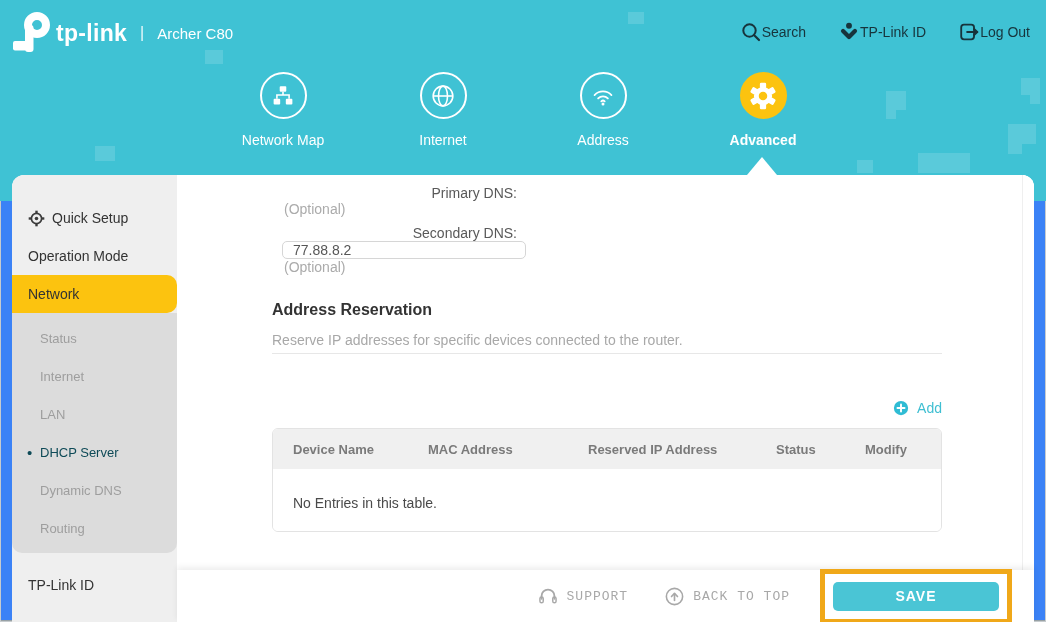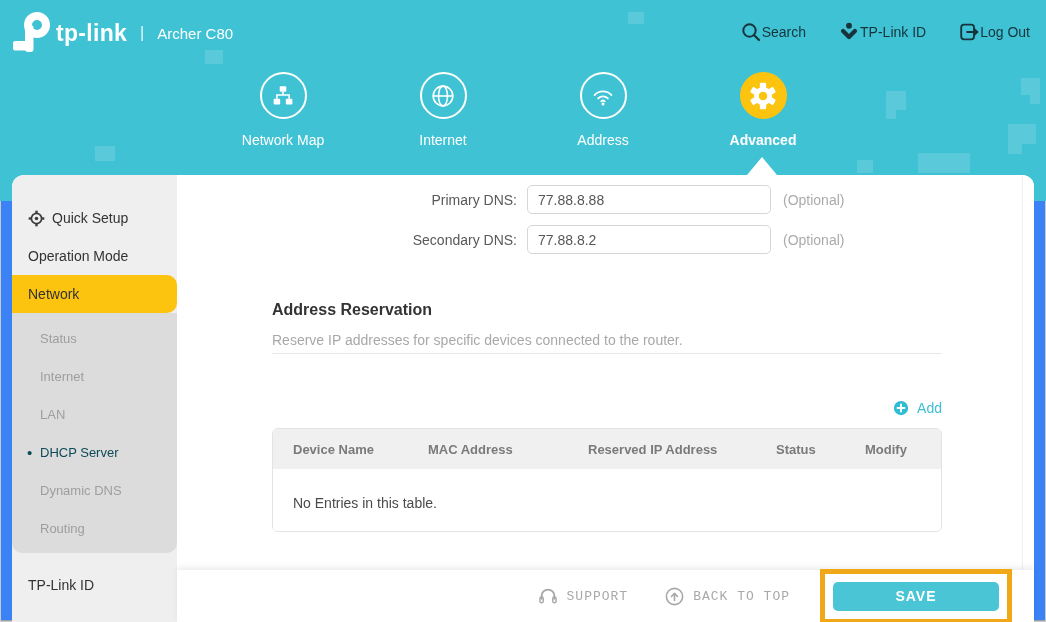--- a/index.html
+++ b/index.html
@@ -54,21 +54,21 @@
   .side-bottom { margin-top:13px; height:38px; display:flex; align-items:center;
                  padding-left:16px; font-size:14px; color:#333; cursor:pointer; }
 
   
   .content { position:absolute; left:165px; top:0; right:0; bottom:0; background:#fff;
              border-radius:0 12px 0 0; }
   .scroll-track { position:absolute; right:0; top:0; width:12px; bottom:0; background:#fff;
                   border-left:1px solid #efefef; border-radius:0 12px 0 0; z-index:2; }
   .content-inner { padding:10px 92px 0 95px; }
 
-  .form-row { display:flex; align-items:center; height:29px; margin-bottom:11px; }
+  .form-row { display:flex; align-items:flex-start; height:29px; margin-bottom:11px;flex-direction:column; }
   .form-label { width:245px; text-align:right; font-size:14px; color:#595959; }
   .form-input { margin-left:10px; width:244px; height:29px; border:1px solid #d6d6d6;
                 border-radius:5px; padding:0 10px; font-size:14px; color:#565656;
                 font-family:"Liberation Sans", sans-serif; outline:none; }
   .form-suffix { margin-left:12px; font-size:14px; color:#ababab; }
 
   .section-title { margin-top:47px; font-size:16px; font-weight:bold; color:#333; }
   .section-desc { margin-top:13px; font-size:14px; color:#a8a8a8; }
   .divider-line { margin-top:5px; border:none; border-top:1px solid #e7e7e7; }
 
@@ -251,21 +251,20 @@
       <div class="side-bottom">
         <span>TP-Link ID</span>
       </div>
     </div>
 
     <div class="content">
       <div class="content-inner">
 
         <div class="form-row">
           <label class="form-label">Primary DNS:</label>
-          <input class="form-input" type="text" value="77.88.8.88" style="">
           <span class="form-suffix">(Optional)</span>
         </div>
 
         <div class="form-row">
           <label class="form-label">Secondary DNS:</label>
           <input class="form-input" type="text" value="77.88.8.2" style="">
           <span class="form-suffix">(Optional)</span>
         </div>
 
         <h2 class="section-title">Address Reservation</h2>

